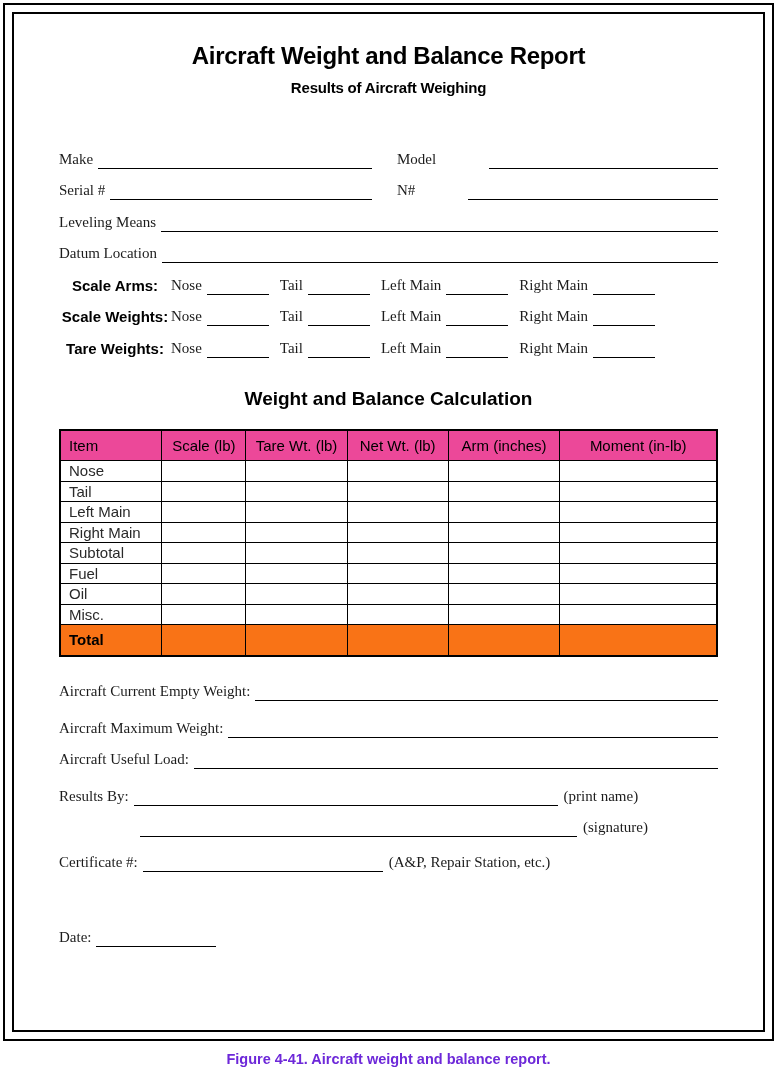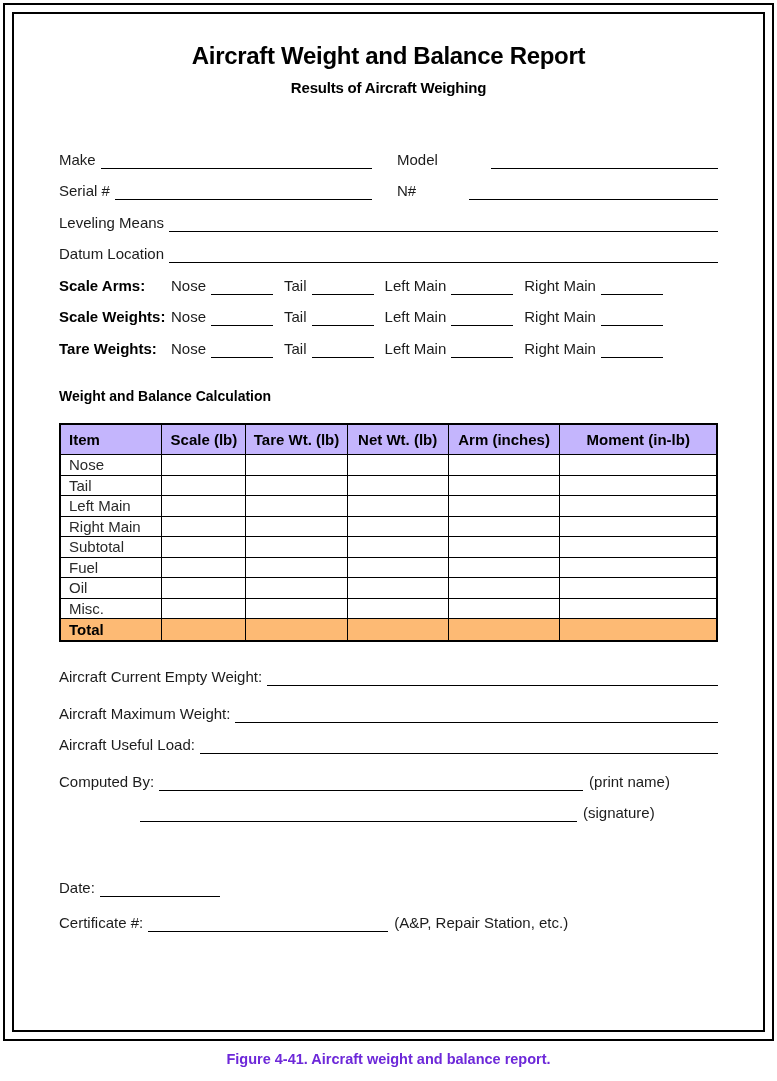--- a/index.html
+++ b/index.html
@@ -16,44 +16,44 @@
   }
   .content { padding:0 45px; height:100%; }
 
   .title   { text-align:center; font-size:24px; font-weight:bold; color:#000;
              margin-top:28px; letter-spacing:-0.3px; }
   .subtitle{ text-align:center; font-size:15px; font-weight:bold; color:#000;
              margin-top:9px; letter-spacing:-0.2px; }
 
   .form-top { margin-top:41px; }
   .frow { display:flex; align-items:flex-end; height:31.5px; font-size:15px; }
-  .lbl  { line-height:19px; white-space:nowrap; }
+  .lbl  { line-height:19px; white-space:nowrap;font-family:Liberation Serif, serif; }
   .line { border-bottom:1.6px solid #000; height:0; margin-left:5px; }
   .fill { flex:1 1 auto; }
 
   .two-col { width:100%; }
   .col-left  { display:flex; align-items:flex-end; width:313px; }
   .col-right { display:flex; align-items:flex-end; flex:1; margin-left:25px;gap:48px; }
   .col-left .line, .col-right .line { flex:1; }
 
-  .scale-row .scale-label { width:112px; font-weight:bold; color:#000; line-height:19px; }
+  .scale-row .scale-label { width:112px; font-weight:bold; color:#000; line-height:19px;text-align:center; }
   .scale-row .wline { width:62px; }
   .scale-row .pt { margin-left:11px; line-height:19px; }
   .scale-row .pt.first { margin-left:0; }
 
-  .calc-title { text-align:left; font-size:14px; font-weight:bold; color:#000; margin-top:30px; }
+  .calc-title { text-align:center; font-size:19px; font-weight:bold; color:#000; margin-top:30px; }
 
   table.calc { width:100%; border-collapse:collapse; margin-top:19px;
                border:2px solid #000; }
   table.calc th, table.calc td { border:1.5px solid #000; font-size:15px; }
-  table.calc thead th { background:#c4b5fd; font-weight:bold; color:#000;
+  table.calc thead th { background:#ec4899; font-weight:normal; color:#000;
                         height:31px; text-align:center; }
   table.calc thead th.item-h { text-align:left; padding-left:8px; }
   table.calc td { height:20.5px; padding-left:8px; color:#2a2a2a; }
-  table.calc tr.total-row td { background:#fdba74; font-weight:bold; color:#000; height:22px; }
+  table.calc tr.total-row td { background:#f97316; font-weight:bold; color:#000; height:31px; }
   .c-item{width:15.5%;} .c-scale{width:12.8%;} .c-tare{width:15.4%;}
   .c-net{width:15.4%;}  .c-arm{width:17%;}    .c-mom{width:23.9%;}
 
   .form-bottom { margin-top:13px;text-align:right; }
   .gap5  { margin-top:5px; }
   .gap4  { margin-top:3.5px; }
   .gap43 { margin-top:43px; }
   .note  { line-height:19px; margin-left:6px; white-space:nowrap; }
   .sig-indent { margin-left:81px; }
   .w424 { width:424px; flex:none; }
@@ -255,40 +255,40 @@
       <span class="lbl">Aircraft Maximum Weight:</span>
       <span class="line fill"></span>
     </div>
 
     <div class="frow">
       <span class="lbl">Aircraft Useful Load:</span>
       <span class="line fill"></span>
     </div>
 
     <div class="frow gap5">
-      <span class="lbl">Computed By:</span>
+      <span class="lbl">Results By:</span>
       <span class="line w424"></span>
       <span class="lbl note">(print name)</span>
     </div>
 
     <div class="frow">
       <span class="line w437 sig-indent"></span>
       <span class="lbl note">(signature)</span>
-    </div>
-
-    <div class="frow gap43">
-      <span class="lbl">Date:</span>
-      <span class="line w120"></span>
     </div>
 
     <div class="frow gap4">
       <span class="lbl">Certificate #:</span>
       <span class="line w240"></span>
       <span class="lbl note">(A&amp;P, Repair Station, etc.)</span>
     </div>
 
+    <div class="frow gap43">
+      <span class="lbl">Date:</span>
+      <span class="line w120"></span>
+    </div>
+
   </div>
 
 </div>
 </div>
 </div>
 
 <div class="caption">Figure 4-41. Aircraft weight and balance report.</div>
 
 </body></html>

